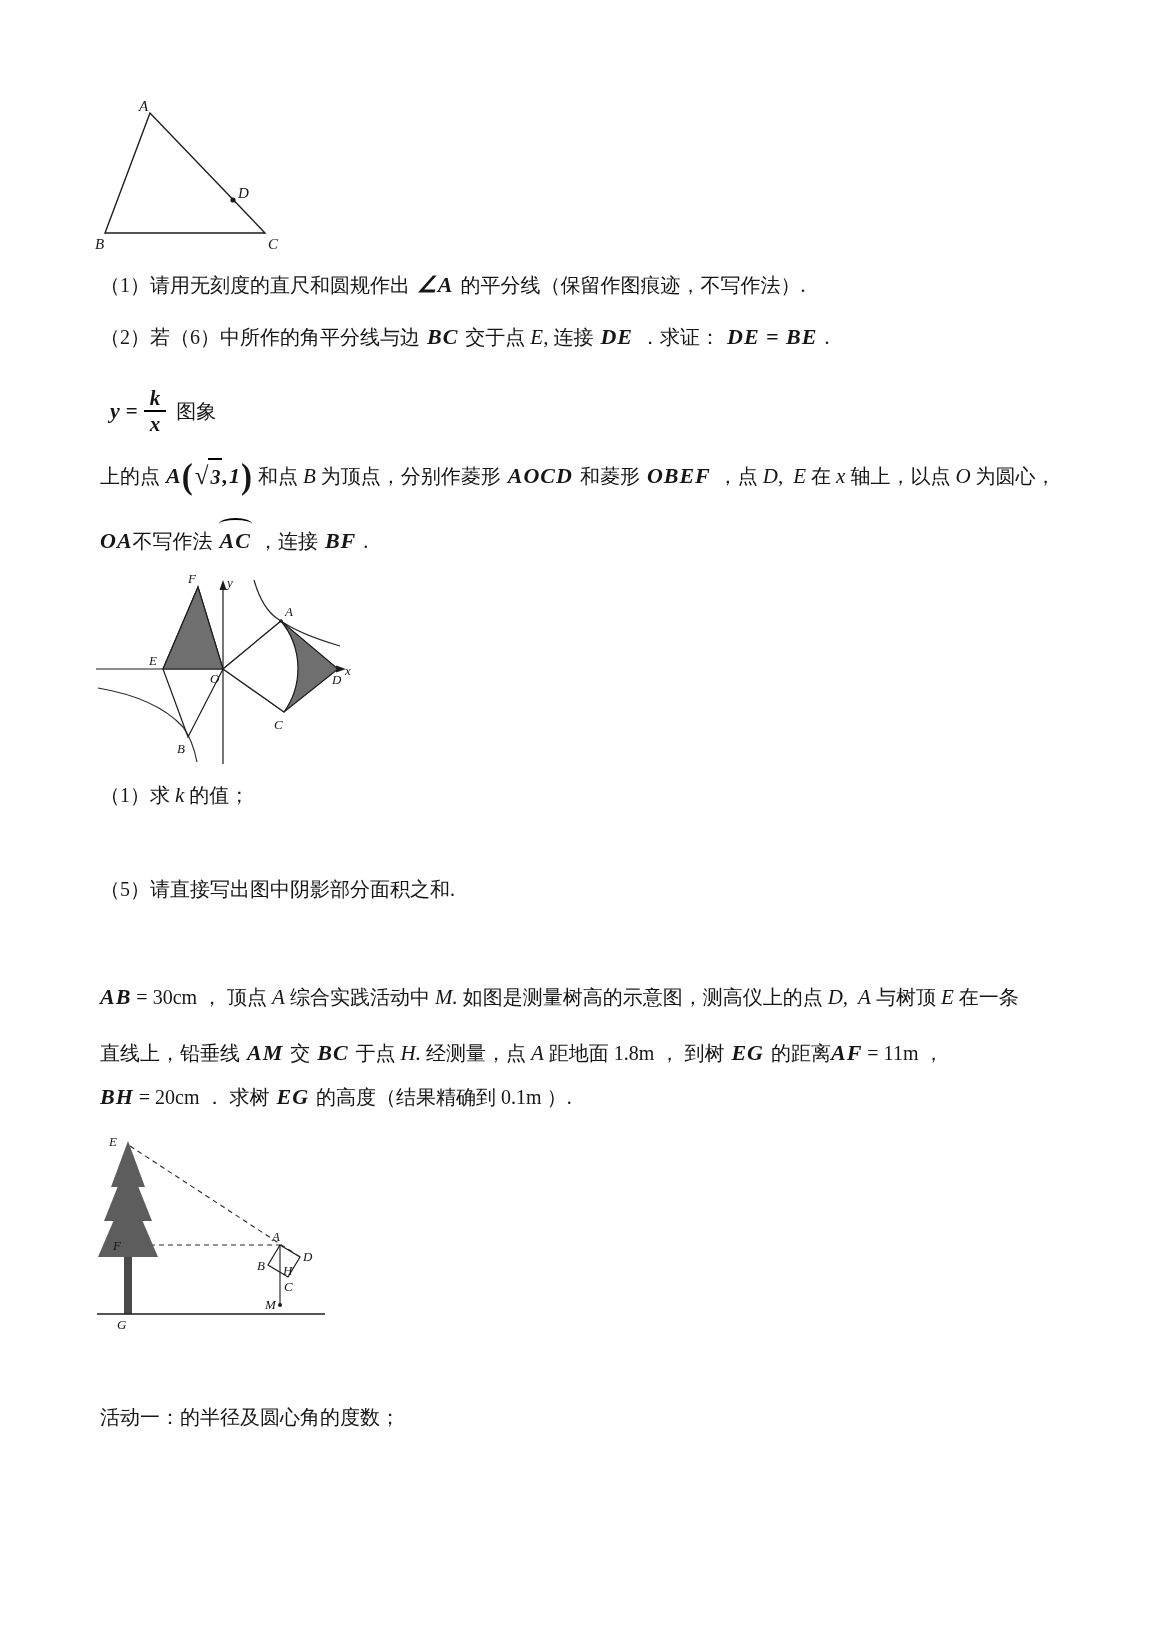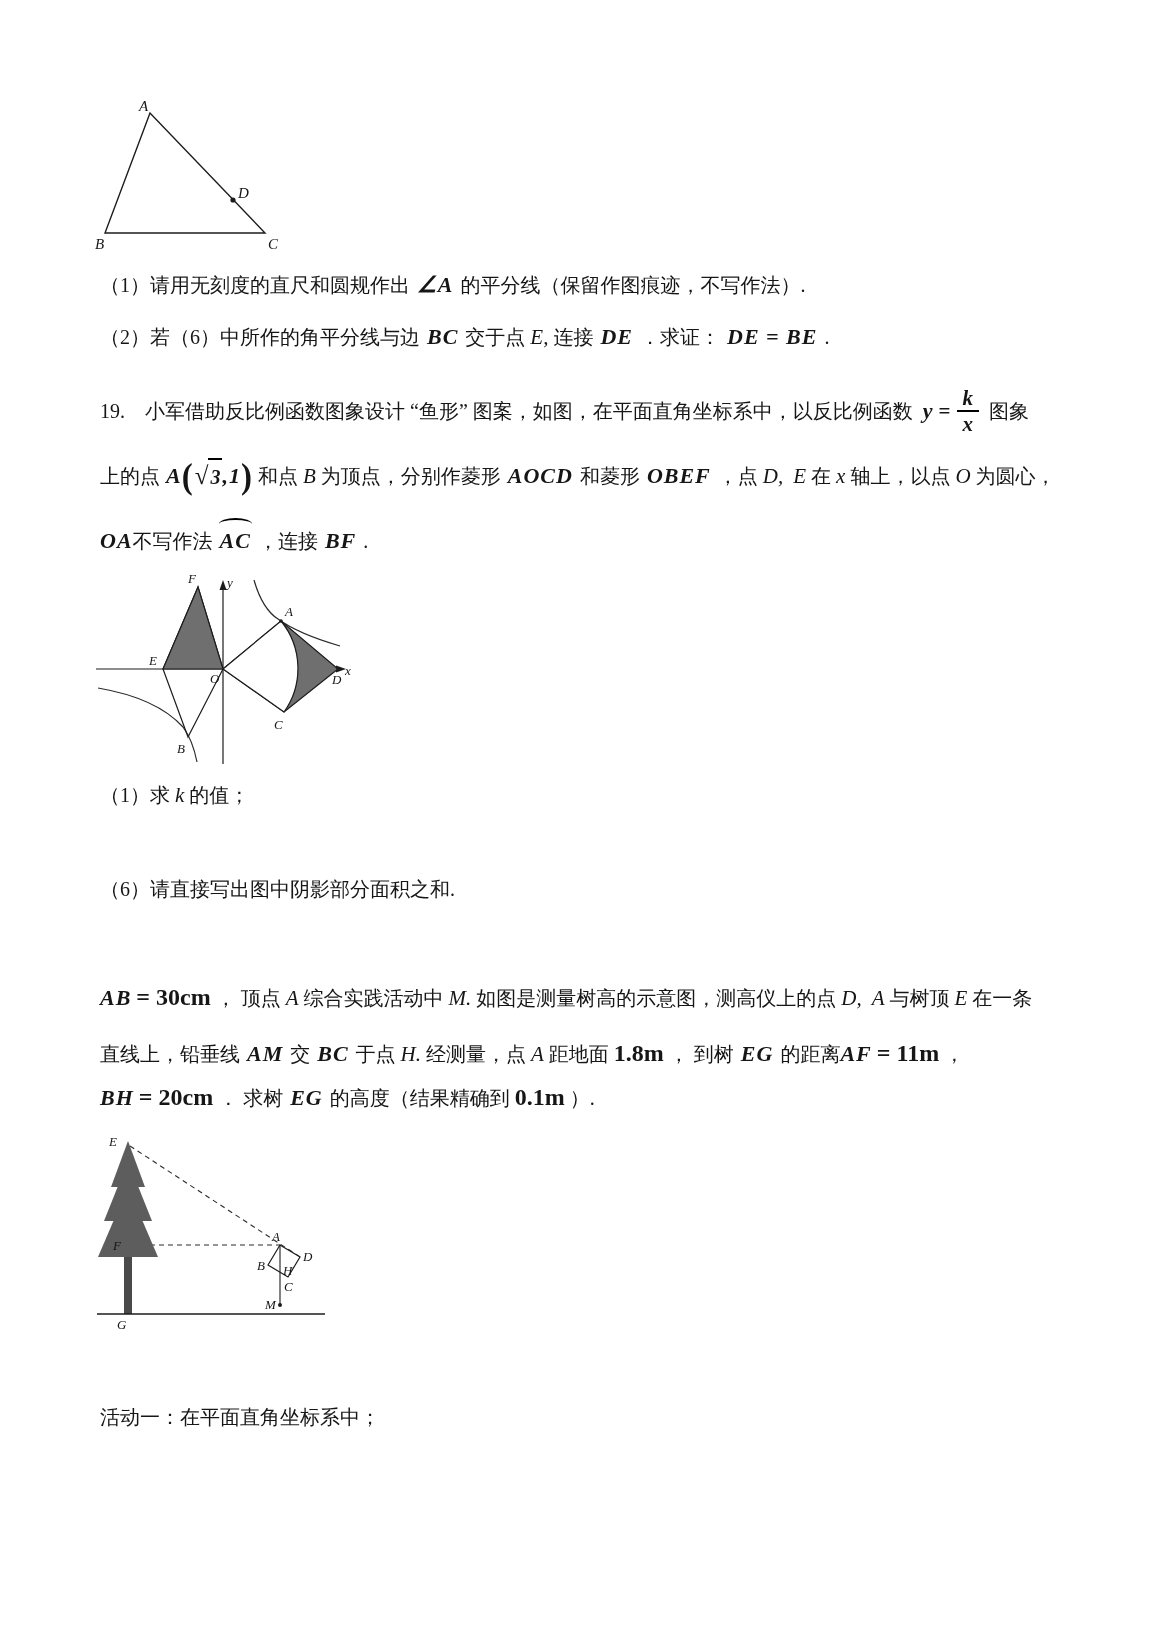--- a/index.html
+++ b/index.html
@@ -7,21 +7,21 @@
   .page {
     position:relative; width:1158px; height:1638px; background:#fff;
     font-family:"Liberation Serif", serif; color:#161616; overflow:hidden;
   }
   .line { position:absolute; font-size:20px; line-height:34px; white-space:nowrap; }
   .flexline { display:flex; align-items:center; }
   .zh { font-family:"Liberation Serif", serif; }
   .mrun { font-style:italic; font-weight:bold; font-size:22px; margin:0 7px; letter-spacing:1px; }
   .mrun.nm { margin:0; }
   .mvar { font-style:italic; font-size:21px; margin:0 5px; }
-  .mbold { font-weight:bold; font-size:24px; margin:0 5px; }
+  .mbold { font-weight:normal; font-size:20px; margin:0 5px; }
   .fig { position:absolute; }
   .flbl { font-family:"Liberation Serif",serif; font-style:italic; font-size:15px; fill:#161616; }
   .flbl2 { font-family:"Liberation Serif",serif; font-style:italic; font-size:13px; fill:#161616; }
   
   .fracwrap { display:inline-flex; align-items:center; font-weight:bold; margin:0 10px; }
   .fvar { font-style:italic; font-size:22px; }
   .feq { font-size:21px; margin:0 6px; }
   .frac { display:inline-flex; flex-direction:column; align-items:center; line-height:1.15; }
   .fnum { font-style:italic; font-size:21px; border-bottom:2px solid #000; padding:0 6px; }
   .fden { font-style:italic; font-size:21px; }
@@ -54,21 +54,20 @@
 
   <div class="line" style="left:100px; top:268px">
     <span class="zh">（1）请用无刻度的直尺和圆规作出</span><span class="mrun">∠A</span><span class="zh">的平分线（保留作图痕迹，不写作法）.</span>
   </div>
 
   <div class="line" style="left:100px; top:320px">
     <span class="zh">（2）若（6）中所作的角平分线与边</span><span class="mrun">BC</span><span class="zh">交于点</span><span class="mvar">E,</span><span class="zh">连接</span><span class="mrun">DE</span><span class="zh">．求证：</span><span class="mrun">DE = BE</span><span class="zh">.</span>
   </div>
 
   <div class="line flexline" style="left:100px; top:386px">
-    <span class="zh">19.　小军借助反比例函数图象设计 “鱼形” 图案，如图，在平面直角坐标系中，以反比例函数</span>
     <span class="fracwrap">
       <span class="fvar">y</span>
       <span class="feq">=</span>
       <span class="frac">
         <span class="fnum">k</span>
         <span class="fden">x</span>
       </span>
     </span>
     <span class="zh">图象</span>
   </div>
@@ -130,21 +129,21 @@
     <text class="flbl2" x="122" y="111">O</text>
     <text class="flbl2" x="244" y="112">D</text>
     <text class="flbl2" x="186" y="157">C</text>
     <text class="flbl2" x="89" y="181">B</text>
   </svg>
 
   <div class="line" style="left:100px; top:778px">
     <span class="zh">（1）求</span><span class="mvar">k</span><span class="zh">的值；</span>
   </div>
   <div class="line" style="left:100px; top:872px">
-    <span class="zh">（6）请直接写出图中阴影部分面积之和.</span>
+    <span class="zh">（5）请直接写出图中阴影部分面积之和.</span>
   </div>
 
 
   <div class="line" style="left:100px; top:980px">
     <span class="mrun nm">AB</span><span class="mbold">= 30cm</span><span class="zh">， 顶点</span><span class="mvar">A</span><span class="zh">综合实践活动中</span><span class="mvar">M.</span><span class="zh">如图是测量树高的示意图，测高仪上的点</span><span class="mvar">D,</span><span class="mvar">A</span><span class="zh">与树顶</span><span class="mvar">E</span><span class="zh">在一条</span>
   </div>
 
   <div class="line" style="left:100px; top:1036px">
     <span class="zh">直线上，铅垂线</span><span class="mrun">AM</span><span class="zh">交</span><span class="mrun">BC</span><span class="zh">于点</span><span class="mvar">H.</span><span class="zh">经测量，点</span><span class="mvar">A</span><span class="zh">距地面</span><span class="mbold">1.8m</span><span class="zh">， 到树</span><span class="mrun">EG</span><span class="zh">的距离</span><span class="mrun nm">AF</span><span class="mbold">= 11m</span><span class="zh">，</span>
   </div>
@@ -177,16 +176,16 @@
     <text class="flbl2" x="32" y="196">G</text>
     <text class="flbl2" x="187" y="108">A</text>
     <text class="flbl2" x="218" y="128">D</text>
     <text class="flbl2" x="172" y="137">B</text>
     <text class="flbl2" x="198" y="142">H</text>
     <text class="flbl2" x="199" y="158">C</text>
     <text class="flbl2" x="180" y="176">M</text>
   </svg>
 
   <div class="line" style="left:100px; top:1400px">
-    <span class="zh">活动一：在平面直角坐标系中；</span>
+    <span class="zh">活动一：的半径及圆心角的度数；</span>
   </div>
 
 </div>
 
 </body></html>

